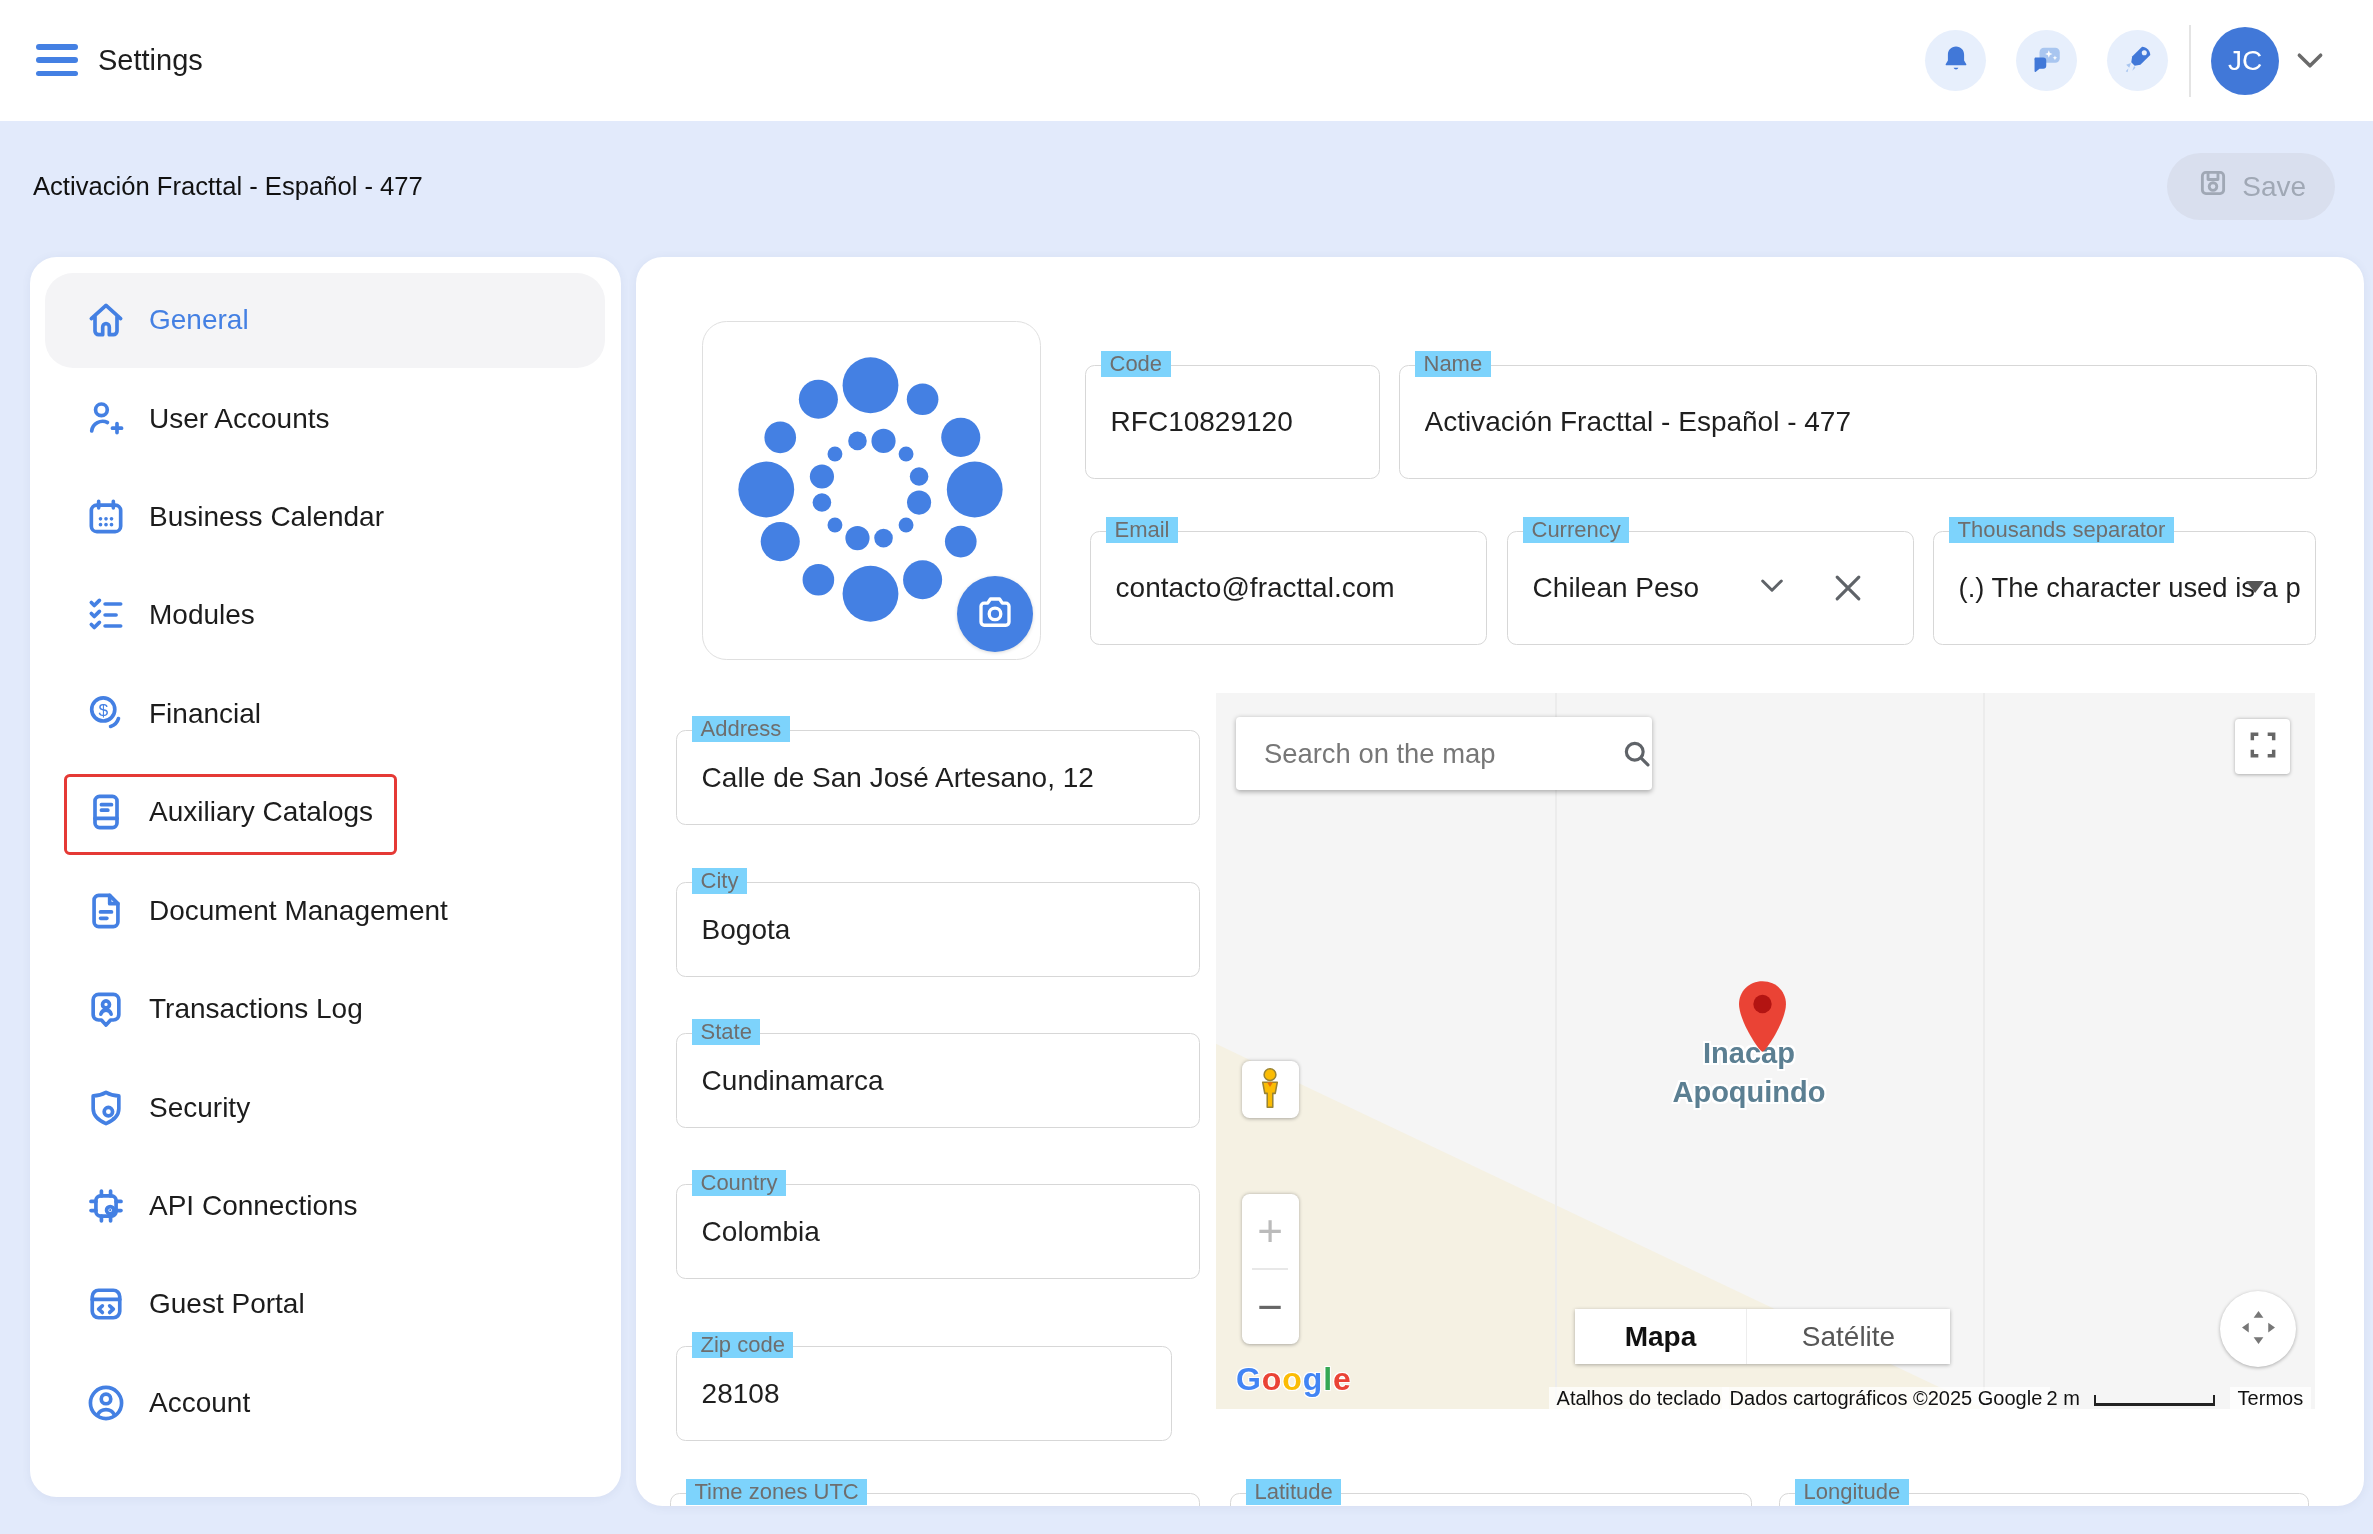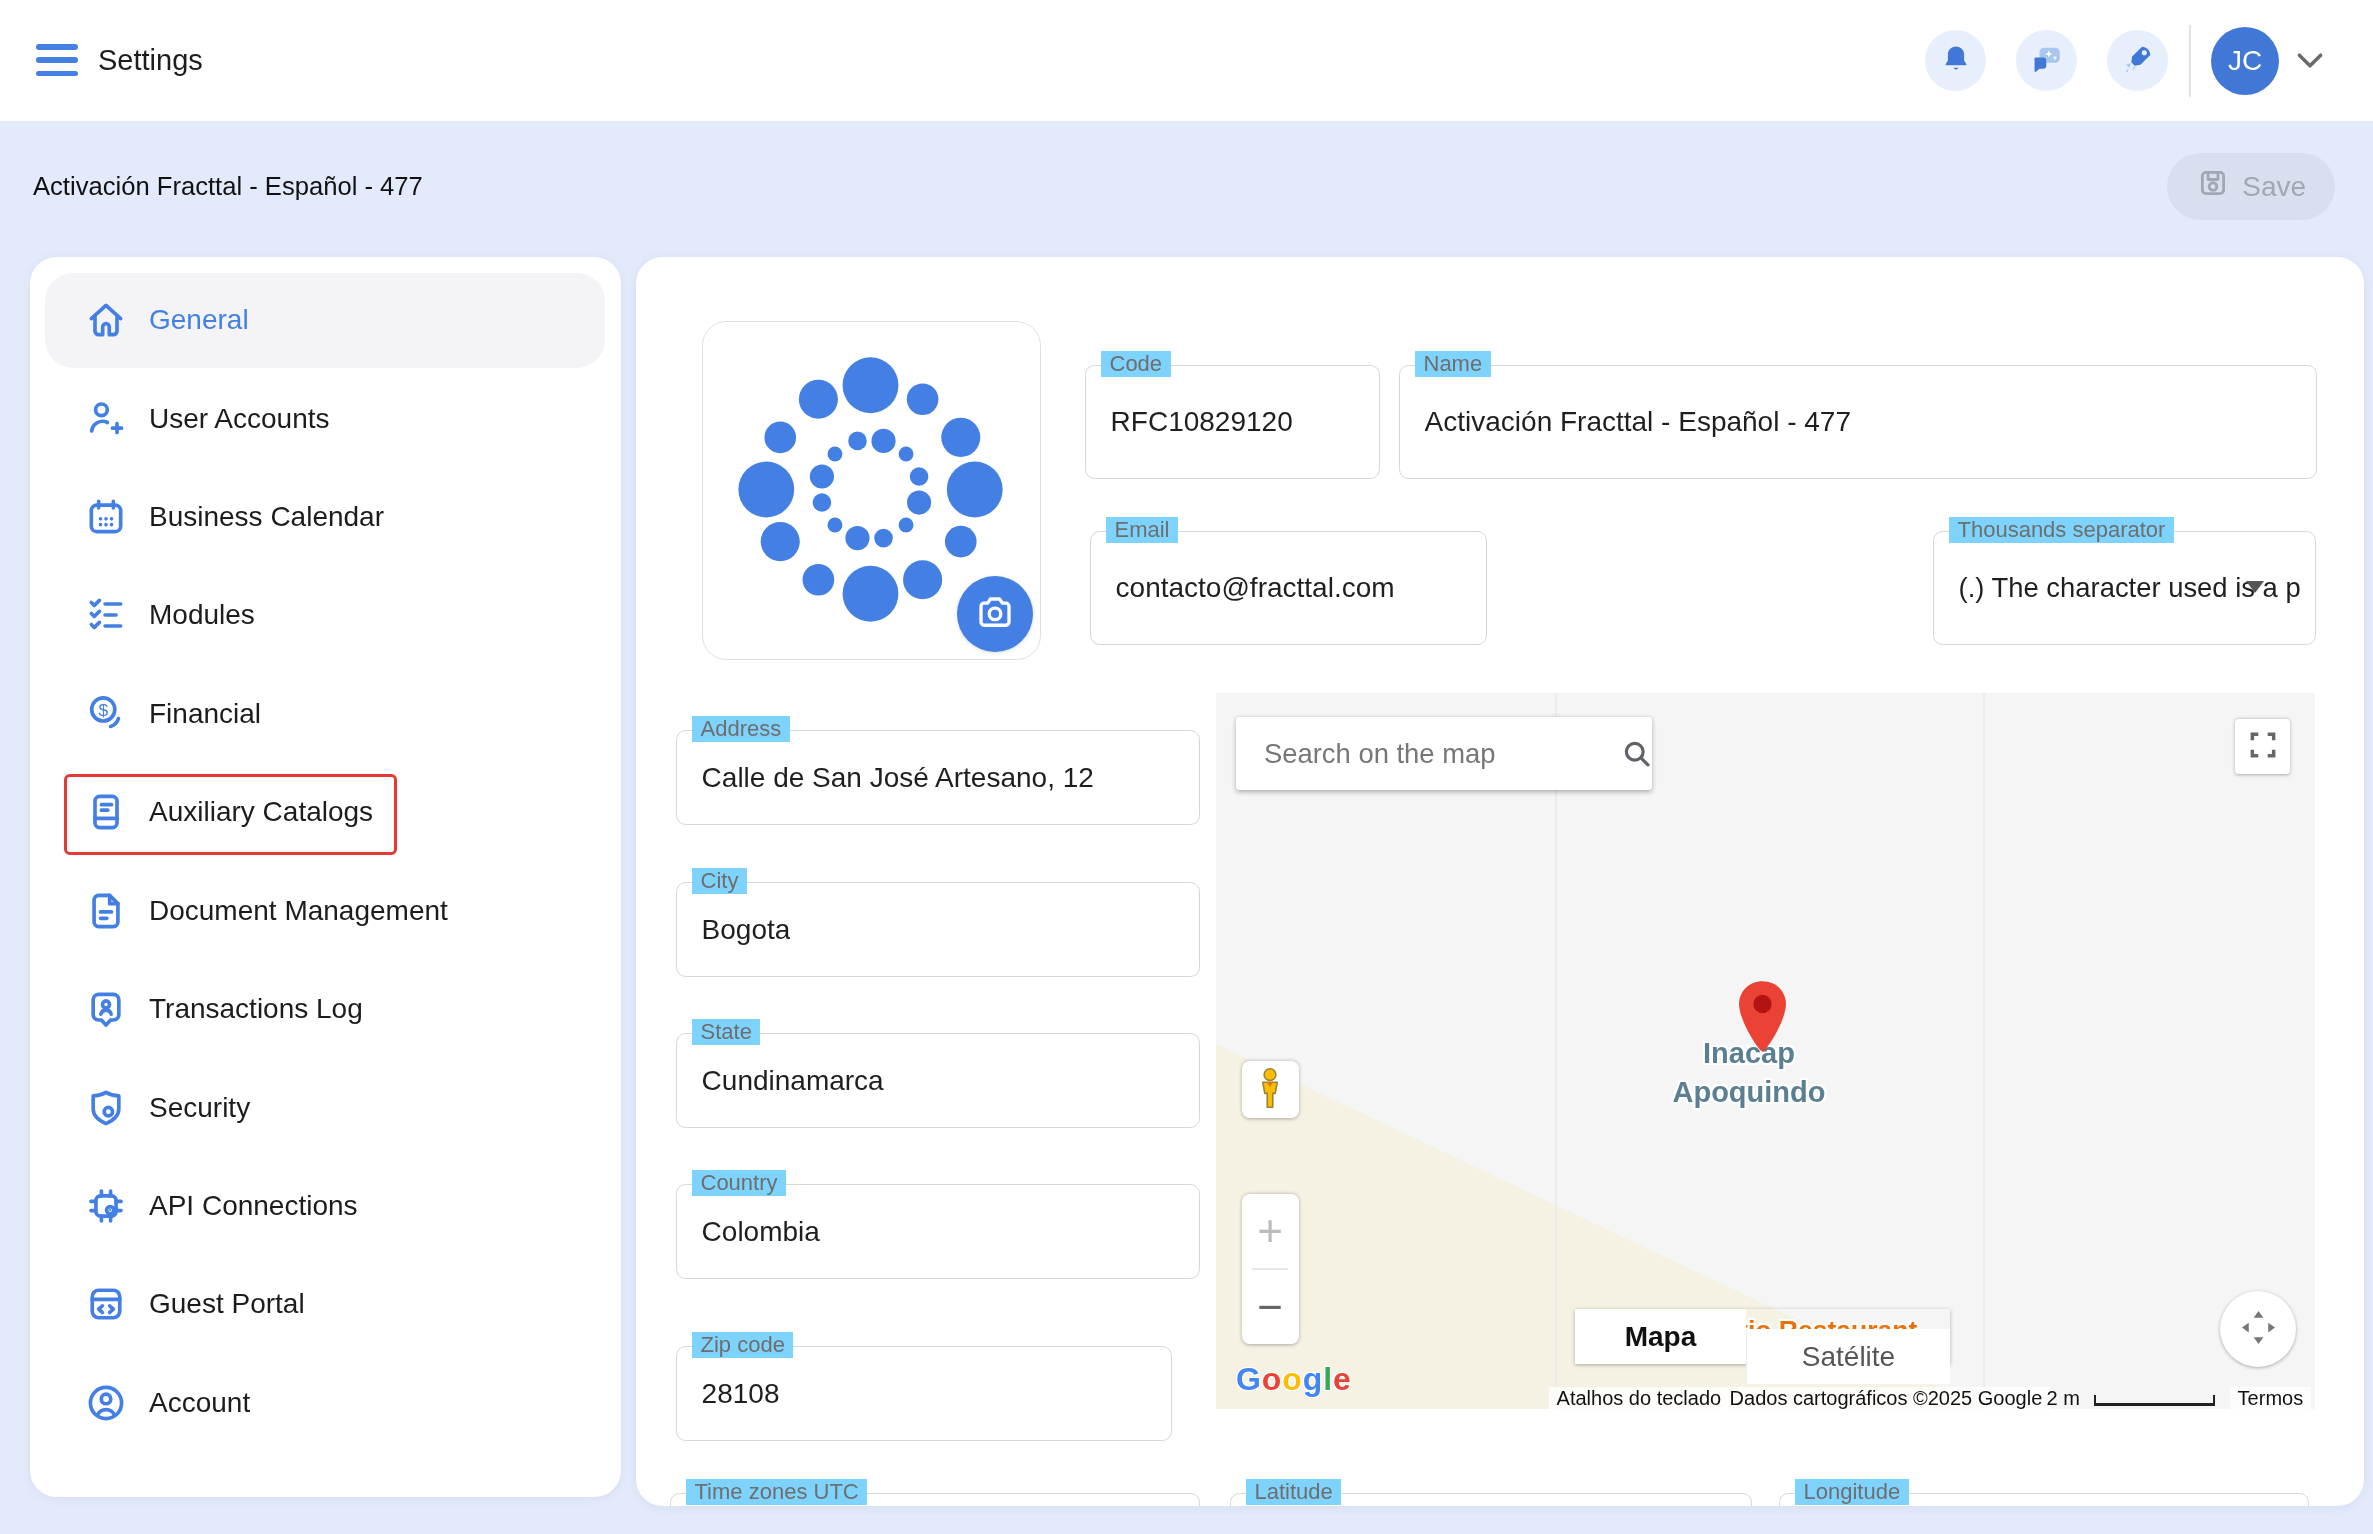--- a/index.html
+++ b/index.html
@@ -56,21 +56,21 @@
   .zoomctl { position:absolute; left:25.6px; top:501px; width:57px; height:150px; background:#fff; border-radius:7.6px; box-shadow:0 0.9px 3.8px rgba(0,0,0,.3); z-index:6; }
   .zoomctl .zin { position:absolute; top:0; left:0; width:57px; height:74px; display:flex; align-items:center; justify-content:center; font-size:44px; color:#bbb; cursor:pointer; }
   .zoomctl .zdiv { position:absolute; top:74px; left:10.4px; width:36px; height:1.9px; background:#e8e8e8; }
   .zoomctl .zout { position:absolute; bottom:0; left:0; width:57px; height:74px; display:flex; align-items:center; justify-content:center; font-size:44px; color:#666; cursor:pointer; }
   .resto { position:absolute; left:384px; top:605px; display:flex; align-items:center; gap:11.4px; z-index:2;margin-top:16px; }
   .resto-ic { width:32px; height:32px; border-radius:50%; background:#e8710a; border:1.9px solid #fff; display:flex; align-items:center; justify-content:center; }
   .resto-tx { font-size:26.5px; font-weight:bold; color:#e8710a; white-space:nowrap; text-shadow:-1.9px -1.9px 0 #fff,1.9px -1.9px 0 #fff,-1.9px 1.9px 0 #fff,1.9px 1.9px 0 #fff; }
   .maptabs { position:absolute; left:359px; top:616px; height:55px; display:flex; box-shadow:0 0.9px 3.8px rgba(0,0,0,.3); z-index:7;text-align:center; }
   .maptab { background:#fff; height:55px; display:flex; align-items:center; justify-content:center; font-size:28px; cursor:pointer; }
   .maptab.mapa { width:171px; font-weight:bold; color:#111; }
-  .maptab.sat { width:204px; color:#565656; border-left:0.9px solid #ededed;margin-top:20px; }
+  .maptab.sat { width:204px; color:#565656; border-left:0.9px solid #ededed; }
   .pan-btn { position:absolute; left:1004px; top:598px; width:76px; height:76px; border-radius:50%; background:#fff; box-shadow:0 0.9px 3.8px rgba(0,0,0,.3); display:flex; align-items:center; justify-content:center; cursor:pointer; z-index:7; }
   .attrib { position:absolute; left:0; top:694px; width:100%; height:23px; font-size:20px; color:#111; z-index:8; }
   .attrib .aseg { position:absolute; top:0; height:23px; display:flex; align-items:center; background:rgba(255,255,255,.75); padding:0 7.6px; white-space:nowrap; }
   .scalebar { position:absolute; left:878px; top:7.6px; width:121px; height:11.4px; border-left:2.8px solid #222; border-right:2.8px solid #222; border-bottom:3.8px solid #222; }
   .glogo { position:absolute; left:20px; top:668px; font-size:32px; font-weight:bold; letter-spacing:0.9px; text-shadow:-0.9px -0.9px 0 #fff,0.9px -0.9px 0 #fff,-0.9px 0.9px 0 #fff,0.9px 0.9px 0 #fff; z-index:8; }
 
   .sel-caret { position:absolute; width:0; height:0; border-left:9.5px solid transparent; border-right:9.5px solid transparent; border-top:12.3px solid #555; top:49px; }
 </style>
 </head>
 <body>
@@ -309,20 +309,34 @@
   </div>
   <div class="mfield" style="left:763px; top:108px; width:918px; height:114px">
     <span class="lab">Name</span>
     <div class="val">Activación Fracttal - Español - 477</div>
   </div>
 
   <div class="mfield" style="left:454px; top:274px; width:397px; height:114px">
     <span class="lab">Email</span>
     <div class="val">contacto@fracttal.com</div>
   </div>
+  <div class="mfield" style="left:871px; top:274px; width:407px; height:114px">
+    <span class="lab">Currency</span>
+    <div class="val">Chilean Peso</div>
+    <span style="position:absolute; left:248px; top:42px">
+      <svg width="32" height="24.6" viewBox="0 0 24 16">
+          <path d="M5 4l7 7 7-7" fill="none" stroke="#5f6368" stroke-width="2.2" stroke-linecap="round" stroke-linejoin="round"></path>
+        </svg>
+    </span>
+    <span style="position:absolute; left:320px; top:36px">
+      <svg width="40" height="40" viewBox="0 0 24 24">
+          <path d="M5.5 5.5l13 13M18.5 5.5l-13 13" stroke="#5f6368" stroke-width="1.9" stroke-linecap="round"></path>
+        </svg>
+    </span>
+  </div>
   <div class="mfield" style="left:1297px; top:274px; width:383px; height:114px">
     <span class="lab">Thousands separator</span>
     <div class="val" style="font-size:27.4px">(.) The character used is a p</div>
     <span class="sel-caret" style="left:312px"></span>
   </div>
 
   <div class="mfield" style="left:40px; top:473px; width:524px; height:95px">
     <span class="lab">Address</span>
     <div class="val">Calle de San José Artesano, 12</div>
   </div>

